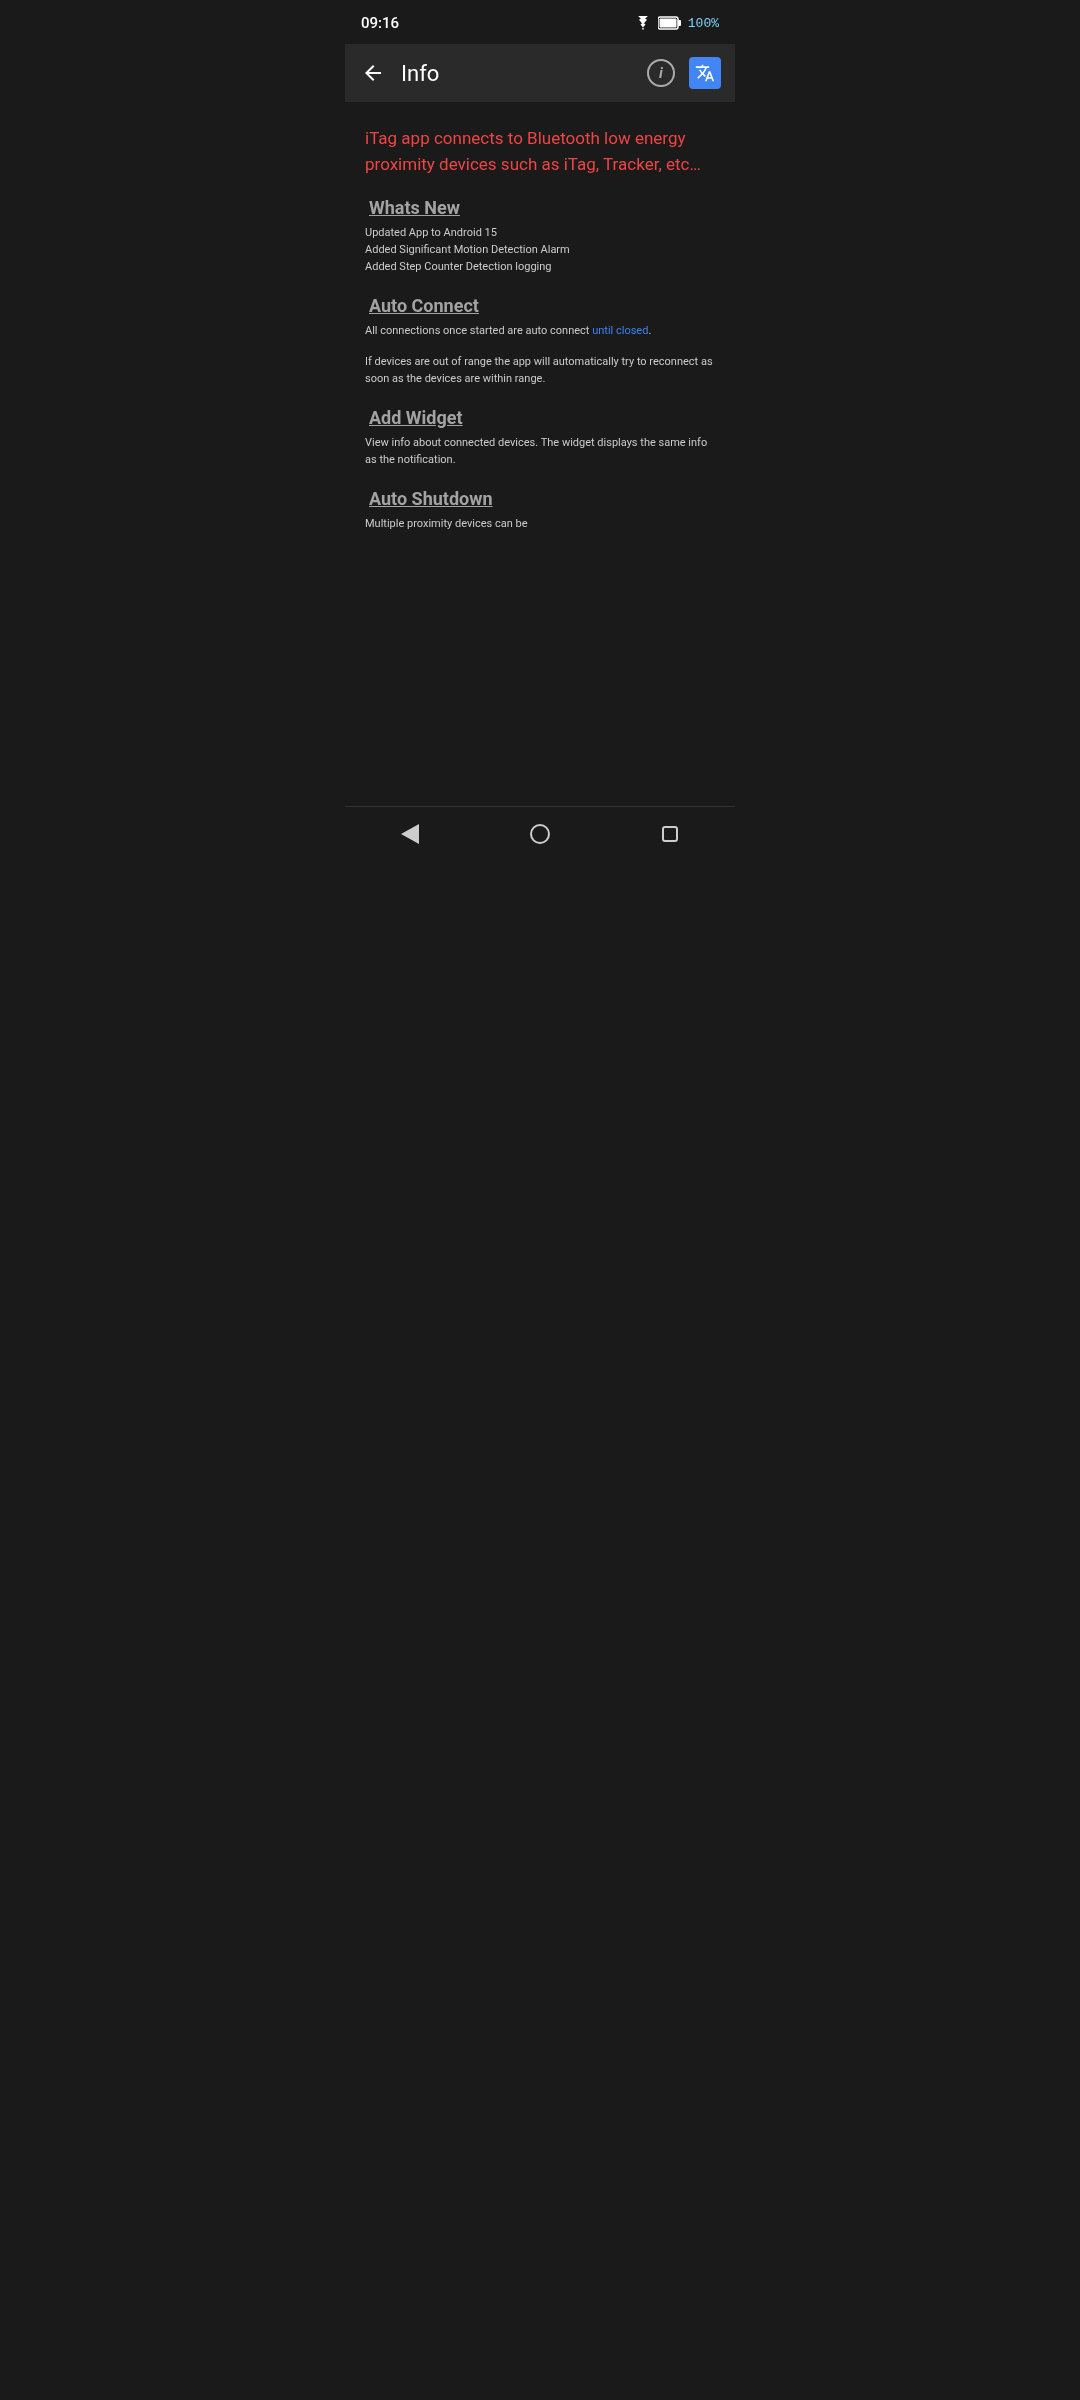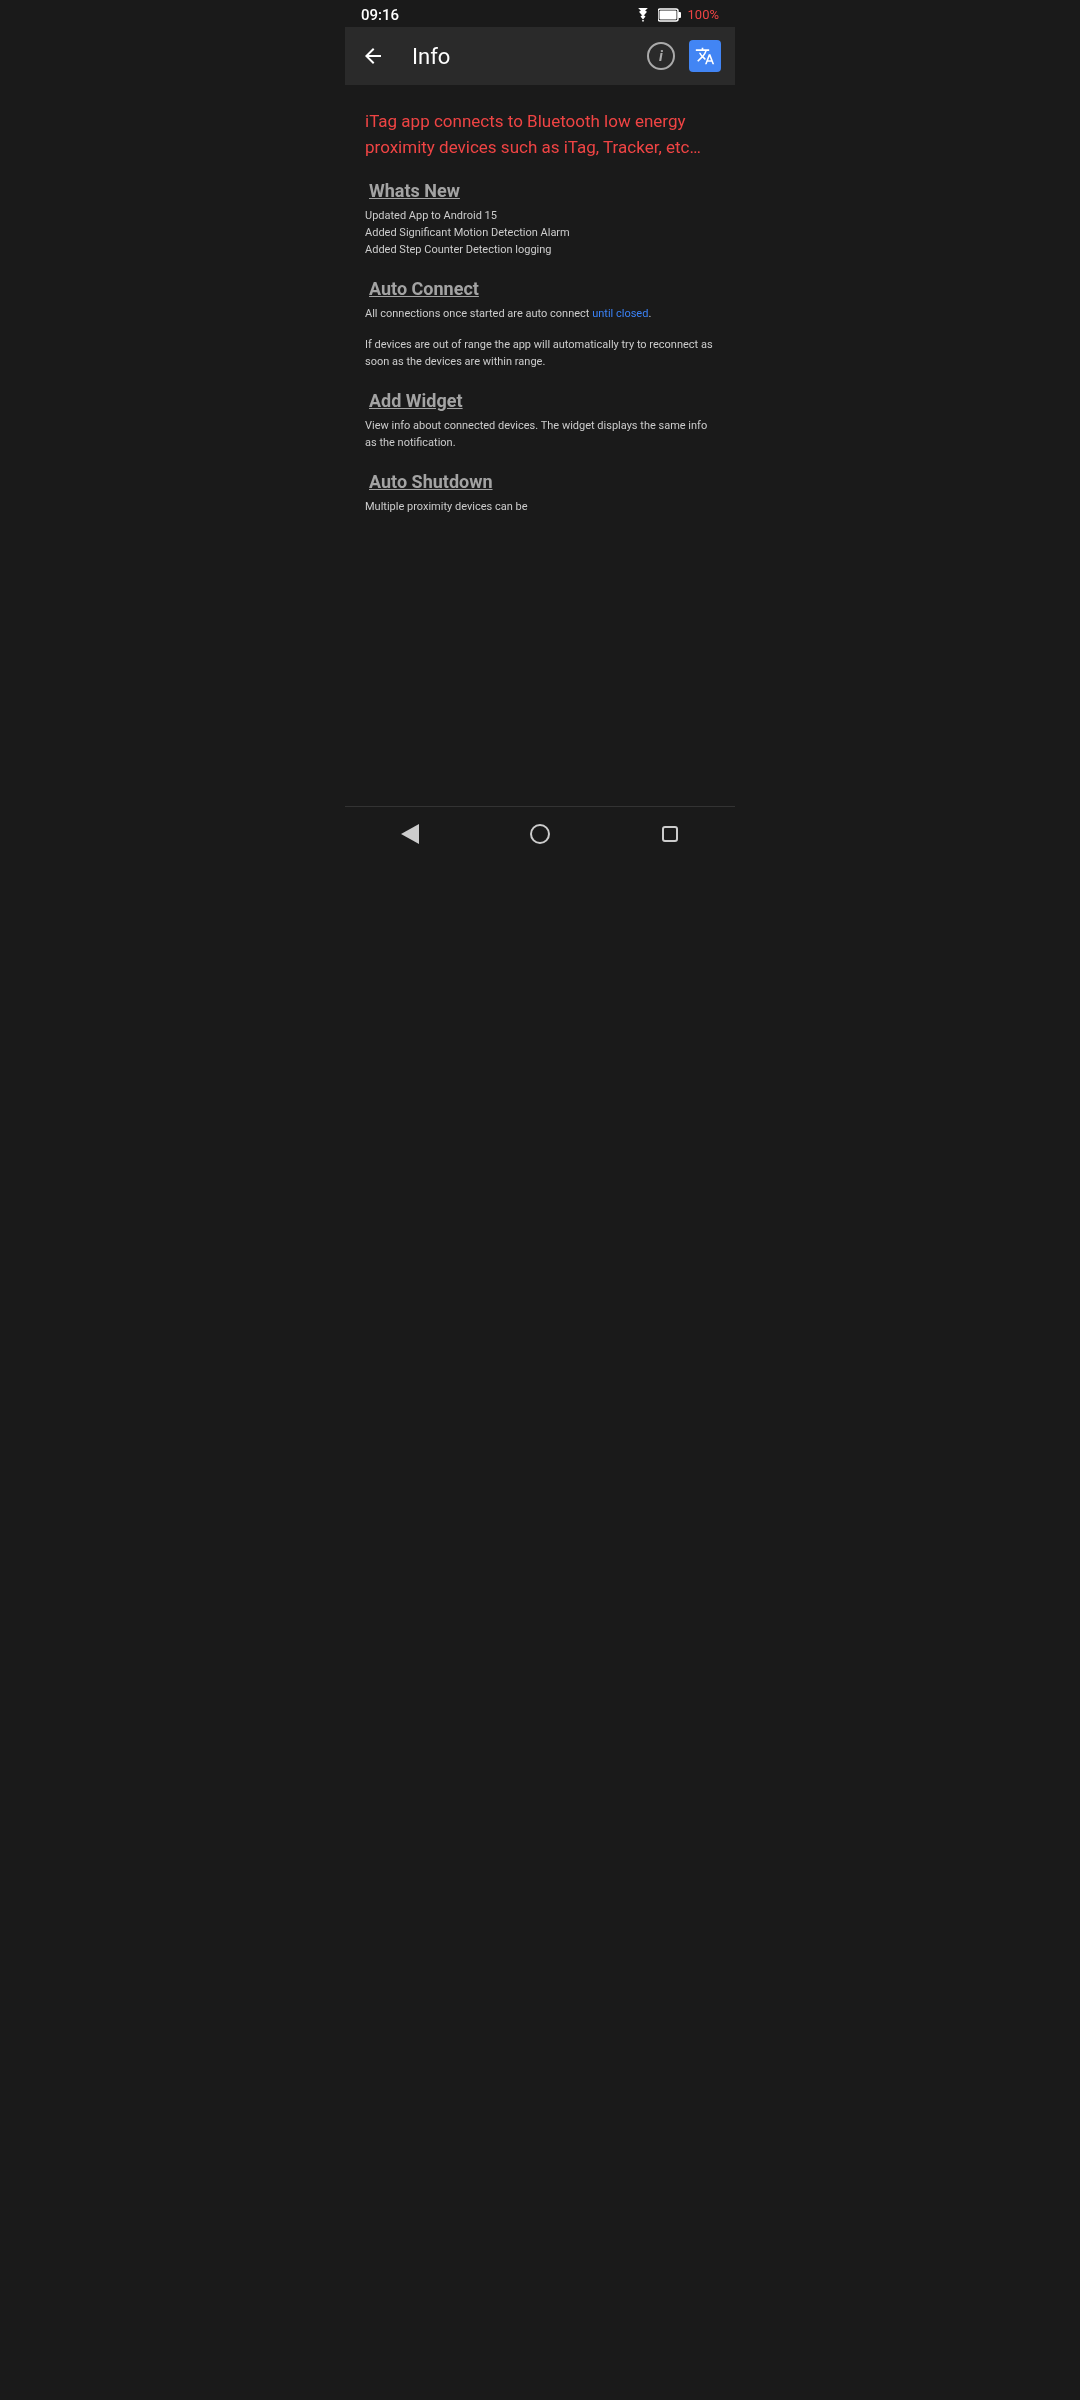--- a/index.html
+++ b/index.html
@@ -21,45 +21,46 @@
       overflow-x: hidden;
     }
 
     
     .status-bar {
       background-color: #1a1a1a;
       display: flex;
       justify-content: space-between;
       align-items: center;
       padding: 8px 16px 6px 16px;
-      height: 27px;
+      height: 44px;
     }
 
     .status-time {
       color: #ffffff;
       font-size: 15px;
       font-weight: 500;
     }
 
     .status-icons {
       display: flex;
       align-items: center;
       gap: 6px;
-      color: #ef4444;
+      color: #7dd3fc;
       font-size: 13px;
+      font-family: Liberation Mono, monospace;
     }
 
     
     .app-bar {
       background-color: #2a2a2a;
       display: flex;
       align-items: center;
       padding: 10px 12px;
       height: 58px;
-      gap: 23px;
+      gap: 12px;
     }
 
     .back-btn {
       color: #ffffff;
       font-size: 22px;
       cursor: pointer;
       padding: 4px;
       display: flex;
       align-items: center;
     }

